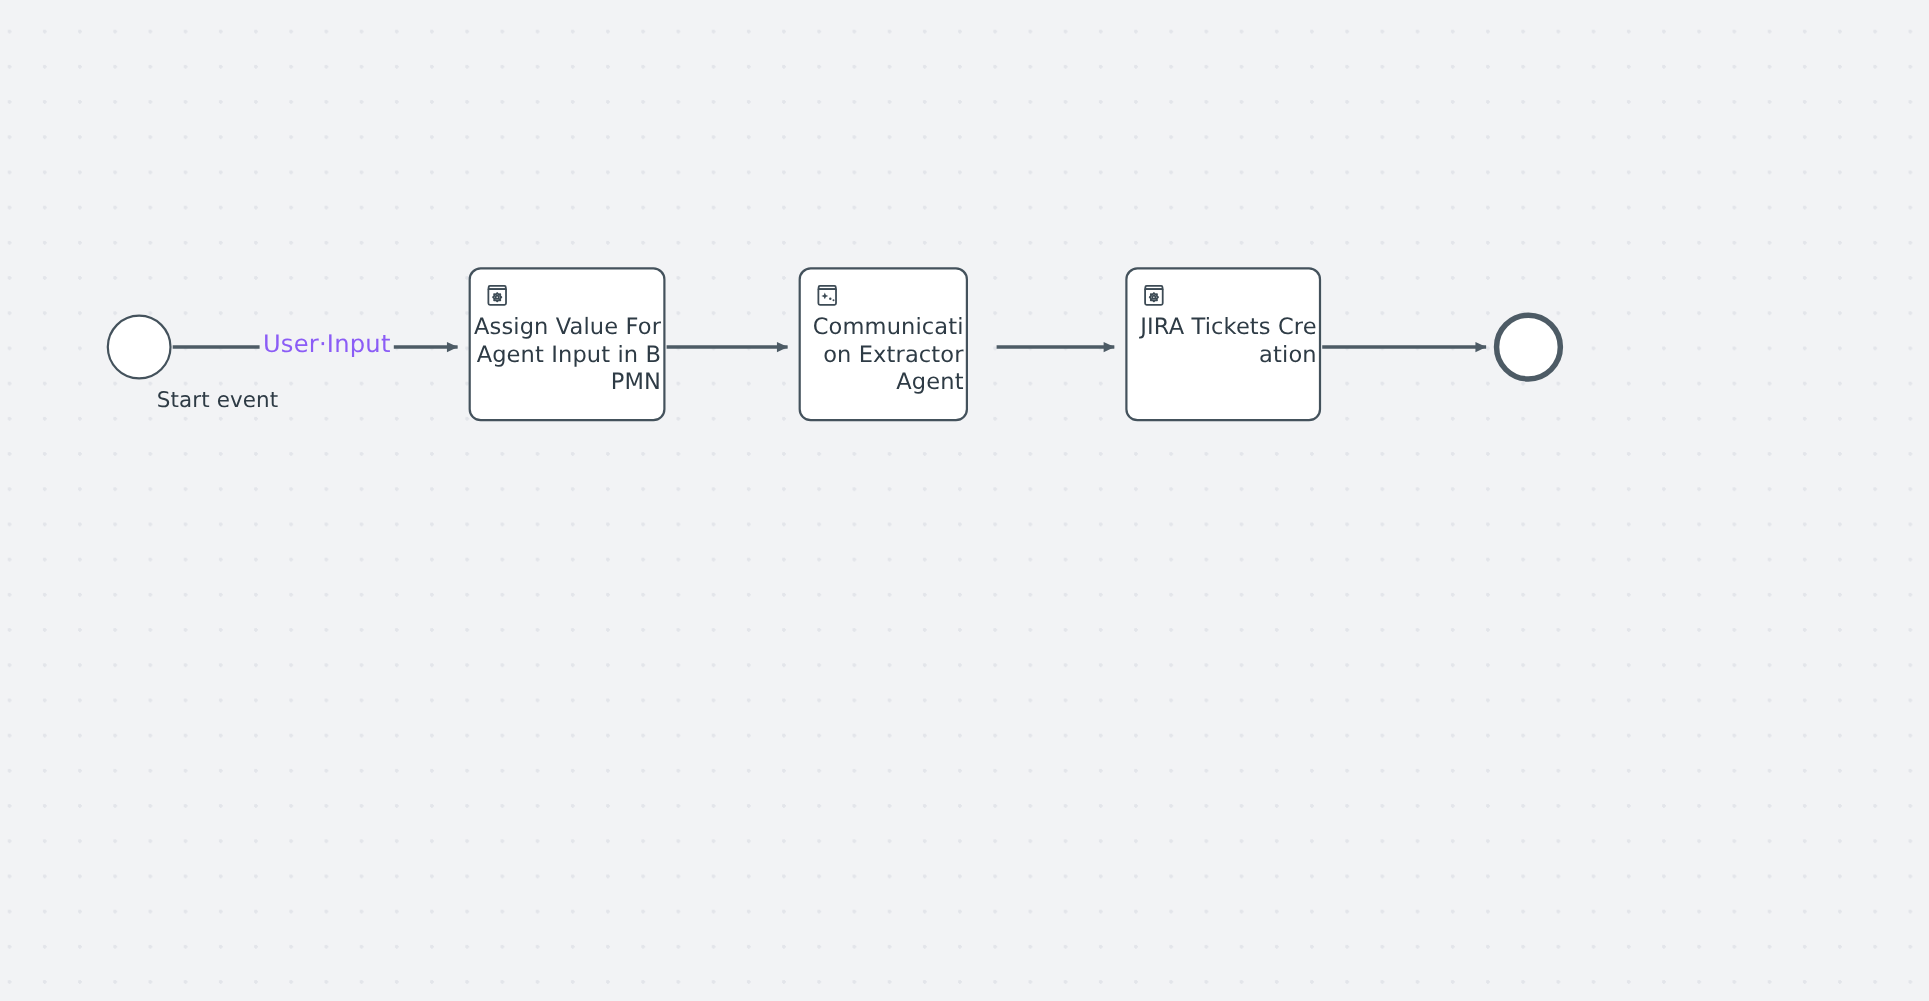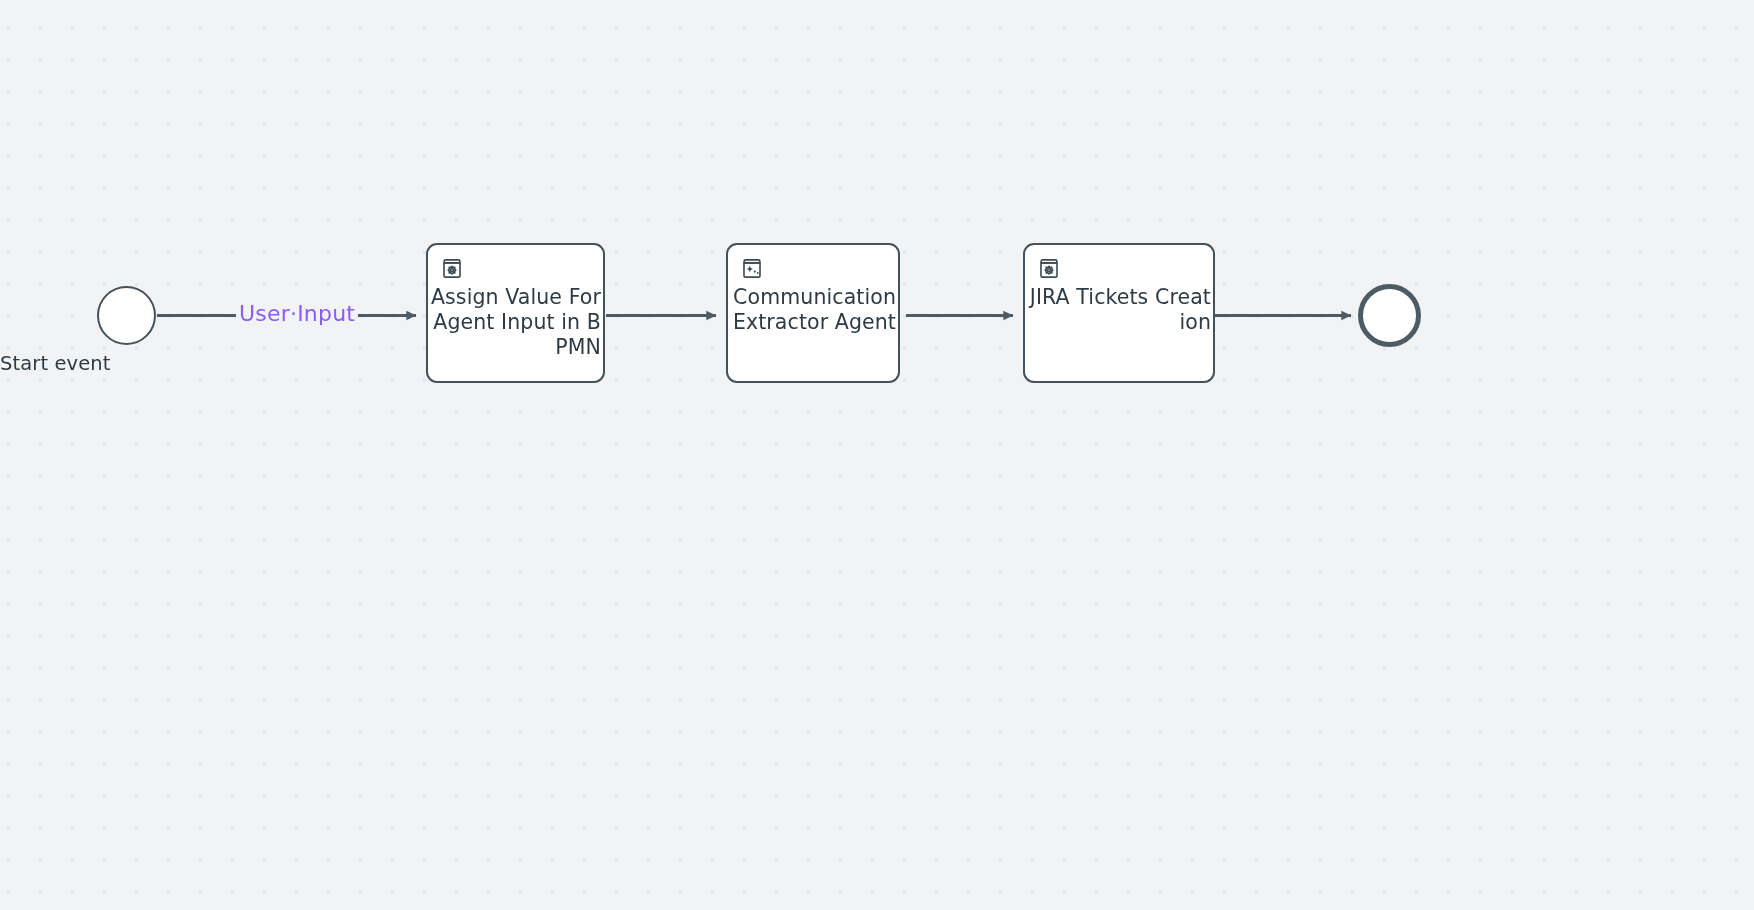--- a/index.html
+++ b/index.html
@@ -53,39 +53,39 @@
     top: 284px;
     width: 63px;
     height: 63px;
     border: 5px solid #4d5b65;
   }
   .event-label {
     position: absolute;
     top: 352px;
     left: 0px;
     width: 253px;
-    text-align: left;
+    text-align: right;
     font-size: 19.5px;
     color: #2e3b45;
     letter-spacing: 0.1px;
     white-space: nowrap;
   }
 
   
   .task {
     position: absolute;
     box-sizing: border-box;
     background: #ffffff;
     border: 2.5px solid #44525c;
     border-radius: 11px;
     overflow: hidden;
   }
   .task-1 { left: 426px; top: 243px; width: 179px; height: 140px; }
-  .task-2 { left: 726px; top: 243px; width: 174px; height: 140px; }
-  .task-3 { left: 1023px; top: 243px; width: 192px; height: 140px; }
+  .task-2 { left: 726px; top: 243px; width: 154px; height: 140px; }
+  .task-3 { left: 1023px; top: 243px; width: 178px; height: 140px; }
 
   .task-icon {
     position: absolute;
     left: 11px;
     top: 11px;
     width: 26px;
     height: 26px;
     color: #3d4b55;
   }
   .task-icon svg { display: block; width: 26px; height: 26px; }

